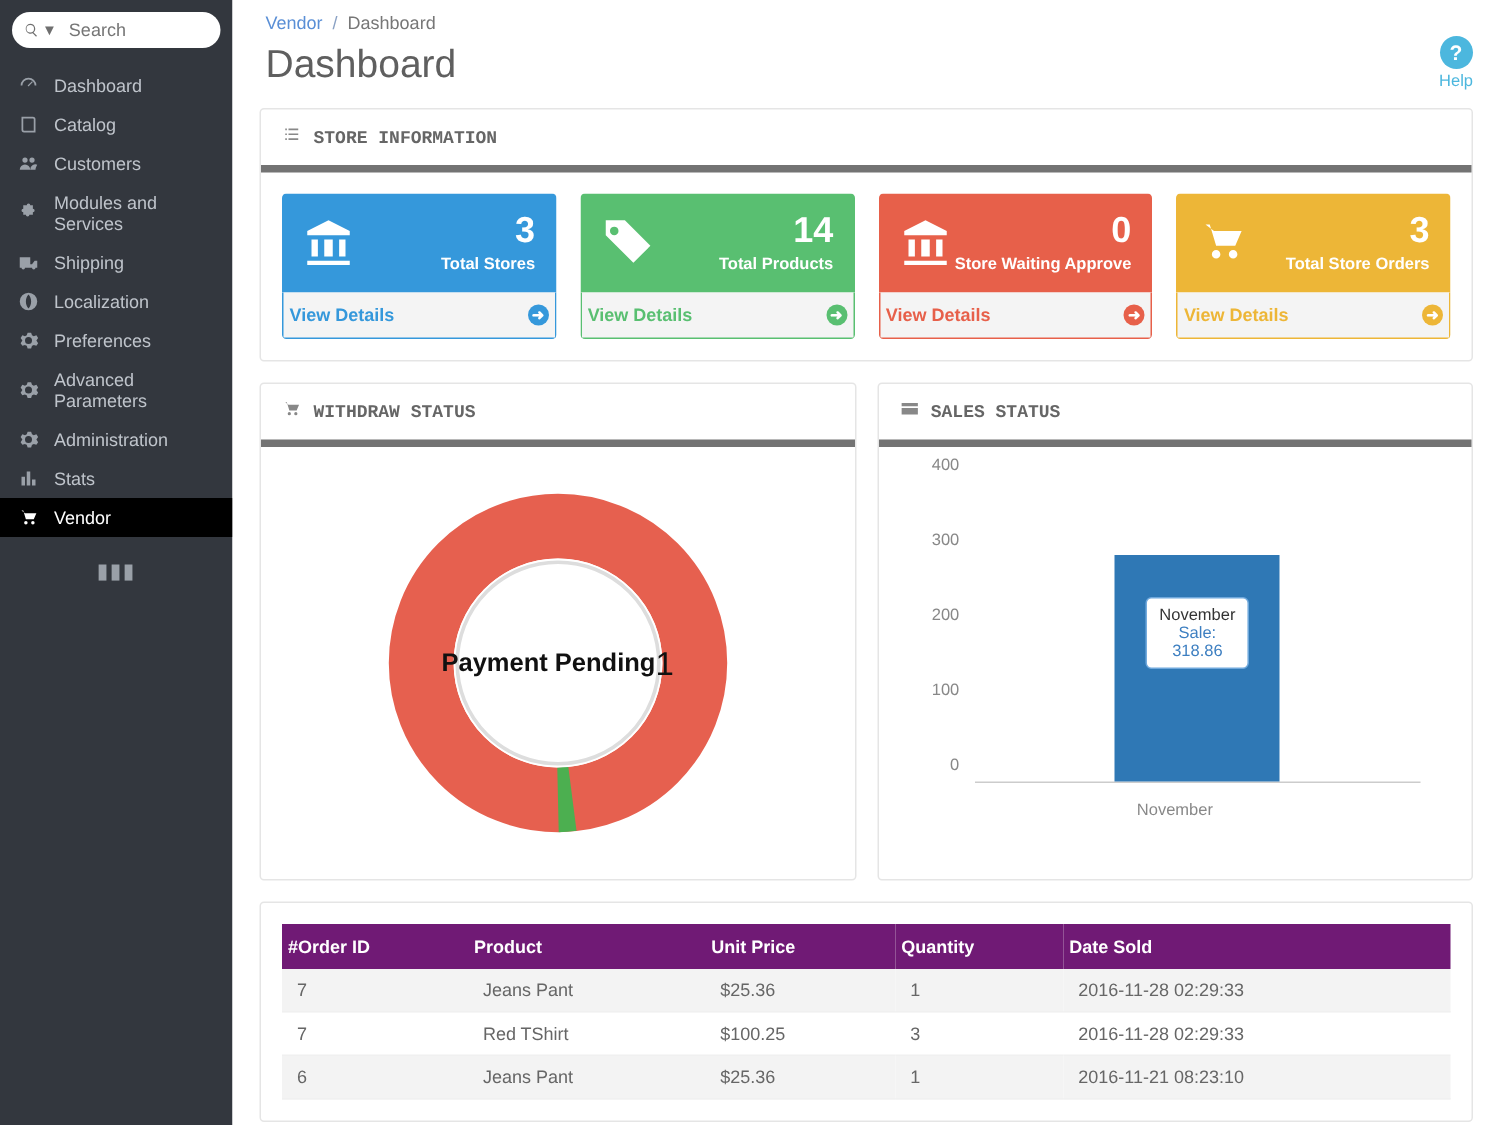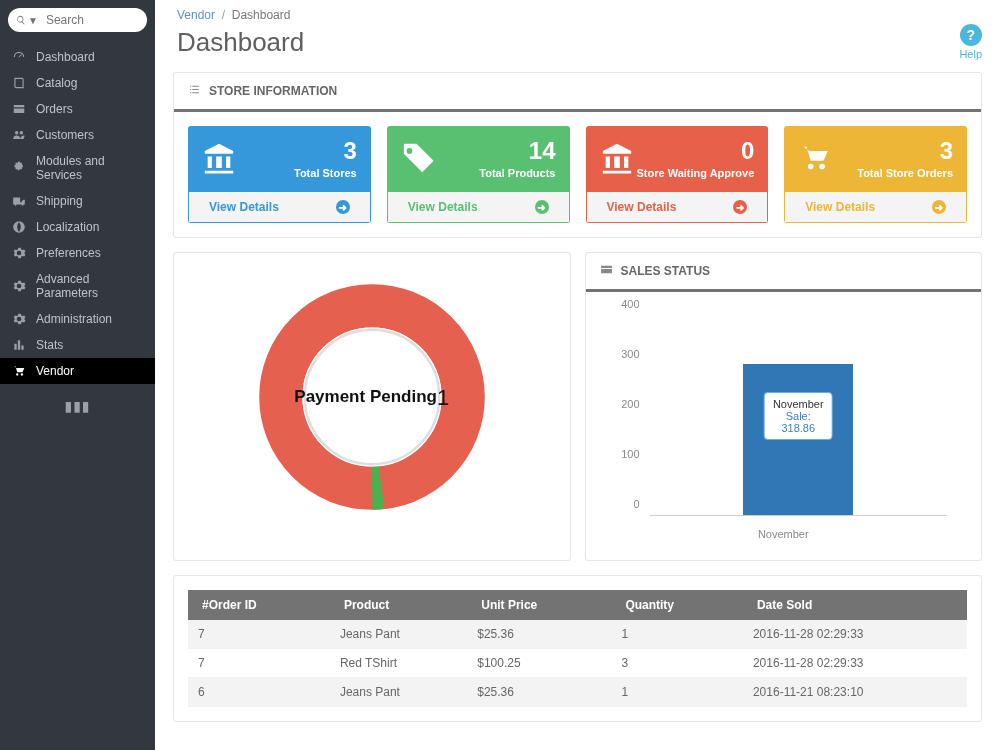--- a/index.html
+++ b/index.html
@@ -24,33 +24,33 @@
   
   .main { flex:1; background:#ffffff; padding: 6px 18px 18px 18px; }
   .breadcrumb { font-size:12px; color:#8aa1c4; margin:2px 0 2px 4px; }
   .breadcrumb span.cur { color:#777; }
   .titlebar { display:flex; align-items:center; justify-content:space-between; margin:2px 0 12px 4px;}
   .page-title { font-size:26px; font-weight:400; color:#5f5f5f; }
   .help { text-align:center; color:#4cb7de; font-size:11px; }
   .help .circle { width:22px; height:22px; border-radius:50%; background:#4cb7de; color:#fff; display:flex; align-items:center; justify-content:center; font-weight:bold; font-size:14px; margin:0 auto 2px; }
 
   .panel { border:1px solid #e5e5e5; border-radius:3px; margin-bottom:14px; background:#fff; }
-  .panel-head { padding:10px 14px; font-size:12px; font-weight:bold; color:#666; border-bottom:3px solid #737373; display:flex; align-items:center; gap:8px; }
+  .panel-head { padding:10px 14px; font-size:12px; font-weight:bold; color:#666; border-bottom:5px solid #737373; display:flex; align-items:center; gap:8px;font-family:Liberation Mono, monospace; }
   .panel-head svg{ width:13px; height:13px; fill:#888;}
   .panel-body { padding:14px; }
 
   
   .cards { display:flex; gap:16px; }
   .card { flex:1; border-radius:3px; overflow:hidden; display:flex; flex-direction:column; }
   .card-top { display:flex; align-items:center; justify-content:space-between; padding:12px 14px; color:#fff; height:66px; }
   .card-top .ico svg { width:34px; height:34px; fill:#fff; }
   .card-top .val { text-align:right; }
   .card-top .num { font-size:24px; font-weight:bold; line-height:1; }
   .card-top .lbl { font-size:11px; font-weight:bold; margin-top:4px; }
-  .card-btm { background:#f4f4f4; border:1px solid; border-top:none; display:flex; align-items:center; justify-content:space-between; padding:8px 20px; font-size:12px; font-weight:bold; }
+  .card-btm { background:#f4f4f4; border:1px solid; border-top:none; display:flex; align-items:center; justify-content:space-between; padding:8px 4px; font-size:12px; font-weight:bold; }
   .card.blue .card-top{background:#3598db;} .card.blue .card-btm{border-color:#3598db;color:#3598db;}
   .card.green .card-top{background:#59bf71;} .card.green .card-btm{border-color:#59bf71;color:#59bf71;}
   .card.red .card-top{background:#e7604a;} .card.red .card-btm{border-color:#e7604a;color:#e7604a;}
   .card.yellow .card-top{background:#edb637;} .card.yellow .card-btm{border-color:#edb637;color:#edb637;}
   .plus-circle{ width:14px;height:14px;border-radius:50%;display:inline-flex;align-items:center;justify-content:center;font-size:10px;color:#fff;}
   .card.blue .plus-circle{background:#3598db;}
   .card.green .plus-circle{background:#59bf71;}
   .card.red .plus-circle{background:#e7604a;}
   .card.yellow .plus-circle{background:#edb637;}
 
@@ -72,21 +72,21 @@
   .y-axis .tick{position:absolute;width:100%;text-align:right;font-size:11px;color:#888;padding-right:6px;transform:translateY(-50%);}
   .plot{flex:1;position:relative;border-bottom:1px solid #ccc;}
   .bar{position:absolute;bottom:0;width:110px;background:#2f78b5;}
   .x-lbl{position:absolute;bottom:6px;font-size:11px;color:#888;text-align:center;}
   .tooltip{position:absolute;background:#fff;border:1px solid #6fa8dc;border-radius:4px;padding:5px 8px;font-size:11px;text-align:center;color:#333;}
   .tooltip .a{color:#333;}
   .tooltip .b{color:#3d7fc1;}
 
   
   table{width:100%;border-collapse:collapse;font-size:12px;}
-  thead th{background:#737373;color:#fff;text-align:left;padding:8px 14px;font-weight:bold;}
+  thead th{background:#701a75;color:#fff;text-align:left;padding:8px 4px;font-weight:bold;}
   tbody td{padding:7px 10px;border-bottom:1px solid #f0f0f0;color:#666;}
   tbody tr:nth-child(odd){background:#f3f3f3;}
   tbody tr:nth-child(even){background:#ffffff;}
 </style>
 </head>
 <body>
 
 <div class="app">
 
   <aside class="sidebar">
@@ -110,28 +110,20 @@
           </span>
           <span>Dashboard</span>
         </li>
       <li>
           <span class="ico">
             <svg viewBox="0 0 24 24">
               <path d="M4 3h13a3 3 0 013 3v15H7a3 3 0 01-3-3V3zm2 2v13a1 1 0 001 1h11V6a1 1 0 00-1-1H6z"></path>
             </svg>
           </span>
           <span>Catalog</span>
-        </li>
-      <li>
-          <span class="ico">
-            <svg viewBox="0 0 24 24">
-              <path d="M3 5h18v4H3V5zm0 6h18v8H3v-8z"></path>
-            </svg>
-          </span>
-          <span>Orders</span>
         </li>
       <li>
           <span class="ico">
             <svg viewBox="0 0 24 24">
               <path d="M8 11a3 3 0 100-6 3 3 0 000 6zm8 0a3 3 0 100-6 3 3 0 000 6zM2 19a6 6 0 0112 0H2zm12 0a6 6 0 018-5.7c-1 2-2 3.7-2 5.7h-6z"></path>
             </svg>
           </span>
           <span>Customers</span>
         </li>
       <li>
@@ -284,20 +276,26 @@
                 <span>View Details</span>
                 <span class="plus-circle">➜</span>
               </a>
           </div>
         </div>
       </div>
     </section>
 
     <div class="two-col">
       <section class="panel">
+        <div class="panel-head">
+          <span><svg viewBox="0 0 24 24">
+                <path d="M4 4h2l3 10h9l3-7H8M9 20a2 2 0 100-4 2 2 0 000 4zm8 0a2 2 0 100-4 2 2 0 000 4z"></path>
+              </svg></span>
+          <span>WITHDRAW STATUS</span>
+        </div>
         <div class="panel-body">
           <div class="donut-wrap">
             <div class="donut">
               <svg viewBox="0 0 100 100">
                 <circle cx="50" cy="50" r="38" fill="none" stroke="#e6604f" stroke-width="18"></circle>
                 <path d="M50 88 A38 38 0 0 0 54 87.7" fill="none" stroke="#4caf50" stroke-width="18"></path>
                 <circle cx="50" cy="50" r="29" fill="#fff"></circle>
                 <circle cx="50" cy="50" r="28" fill="none" stroke="#ddd" stroke-width="1"></circle>
               </svg>
               <div class="donut-center">

